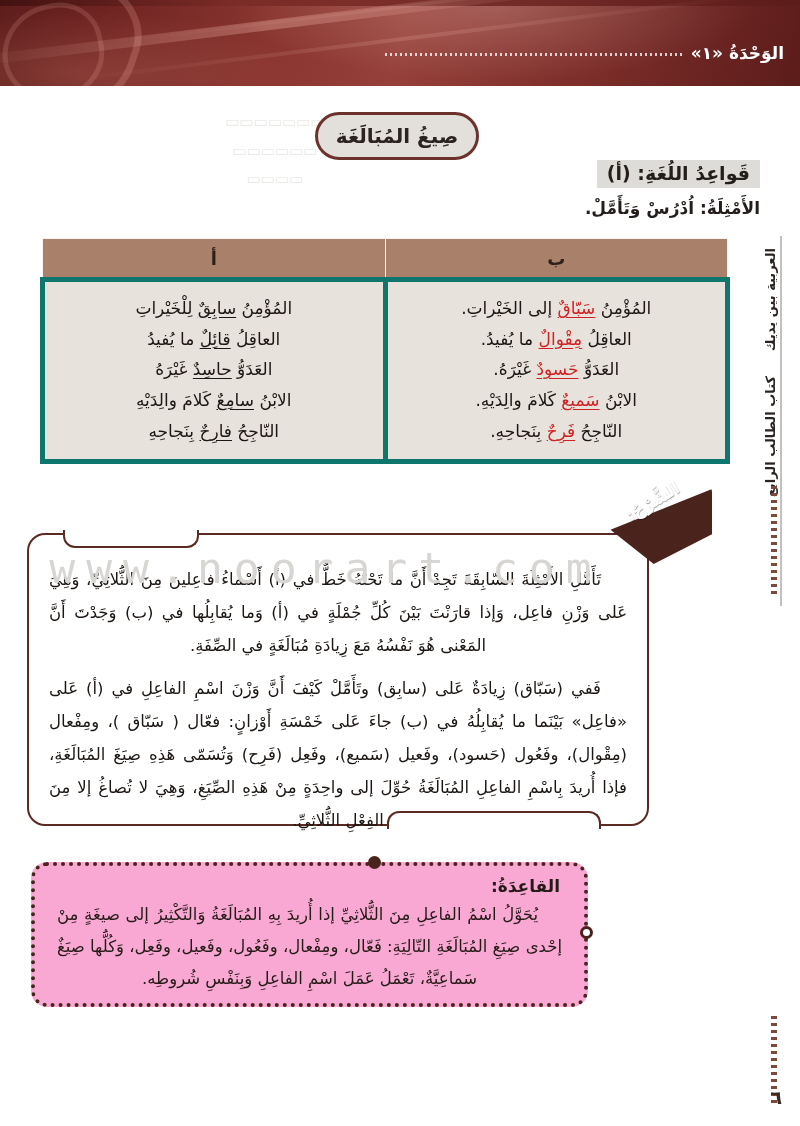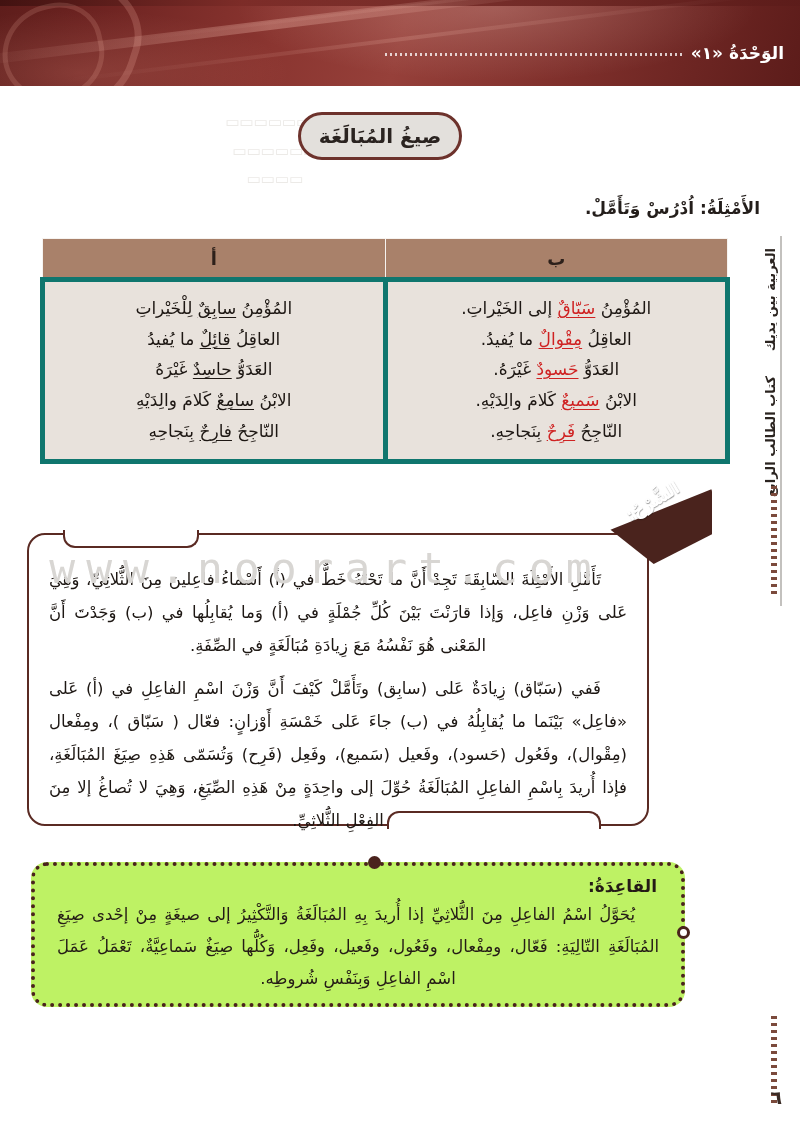--- a/index.html
+++ b/index.html
@@ -89,21 +89,21 @@
     background-size: 5px 3px;
     opacity: .9;
   }
   .dotrun.r { width: 300px; }
   .dotrun.l { width: 170px; }
 
   
   .title-pill {
     position: absolute;
     top: 112px;
-    left: 298px;
+    left: 315px;
     width: 158px;
     height: 42px;
     border: 3px solid #6d322c;
     border-radius: 24px;
     background: #e3e0dc;
     display: flex;
     align-items: center;
     justify-content: center;
     color: #2a2320;
     font-size: 20px;
@@ -245,23 +245,23 @@
     transform-origin: left top;
     white-space: nowrap;
     text-shadow: 0 1px 1px rgba(0,0,0,.4);
   }
 
   
   .rule {
     position: absolute;
     top: 862px;
     left: 31px;
-    width: 654px;
+    width: 557px;
     height: 145px;
-    background: #bef264;
+    background: #f9a8d4;
     border: 4px dotted #4a231d;
     border-radius: 16px;
     box-sizing: border-box;
   }
   .rule .dot-knob {
     position: absolute;
     top: -10px;
     left: 333px;
     width: 13px; height: 13px;
     border-radius: 50%;
@@ -389,20 +389,21 @@
     </div>
 
   </div>
 
   <div class="ghost">▭▭▭▭▭▭▭<br>▭▭▭▭▭▭<br>▭▭▭▭</div>
 
   <div class="title-pill">
     <span>صِيغُ المُبَالَغَة</span>
   </div>
 
+  <div class="sec-head">قَواعِدُ اللُغَةِ: (أ)</div>
   <div class="sec-sub">الأَمْثِلَةُ: اُدْرُسْ وَتَأَمَّلْ.</div>
 
   <table class="tbl">
     <thead>
       <tr>
         <th>ب</th>
         <th>أ</th>
       </tr>
     </thead>
     <tbody>

